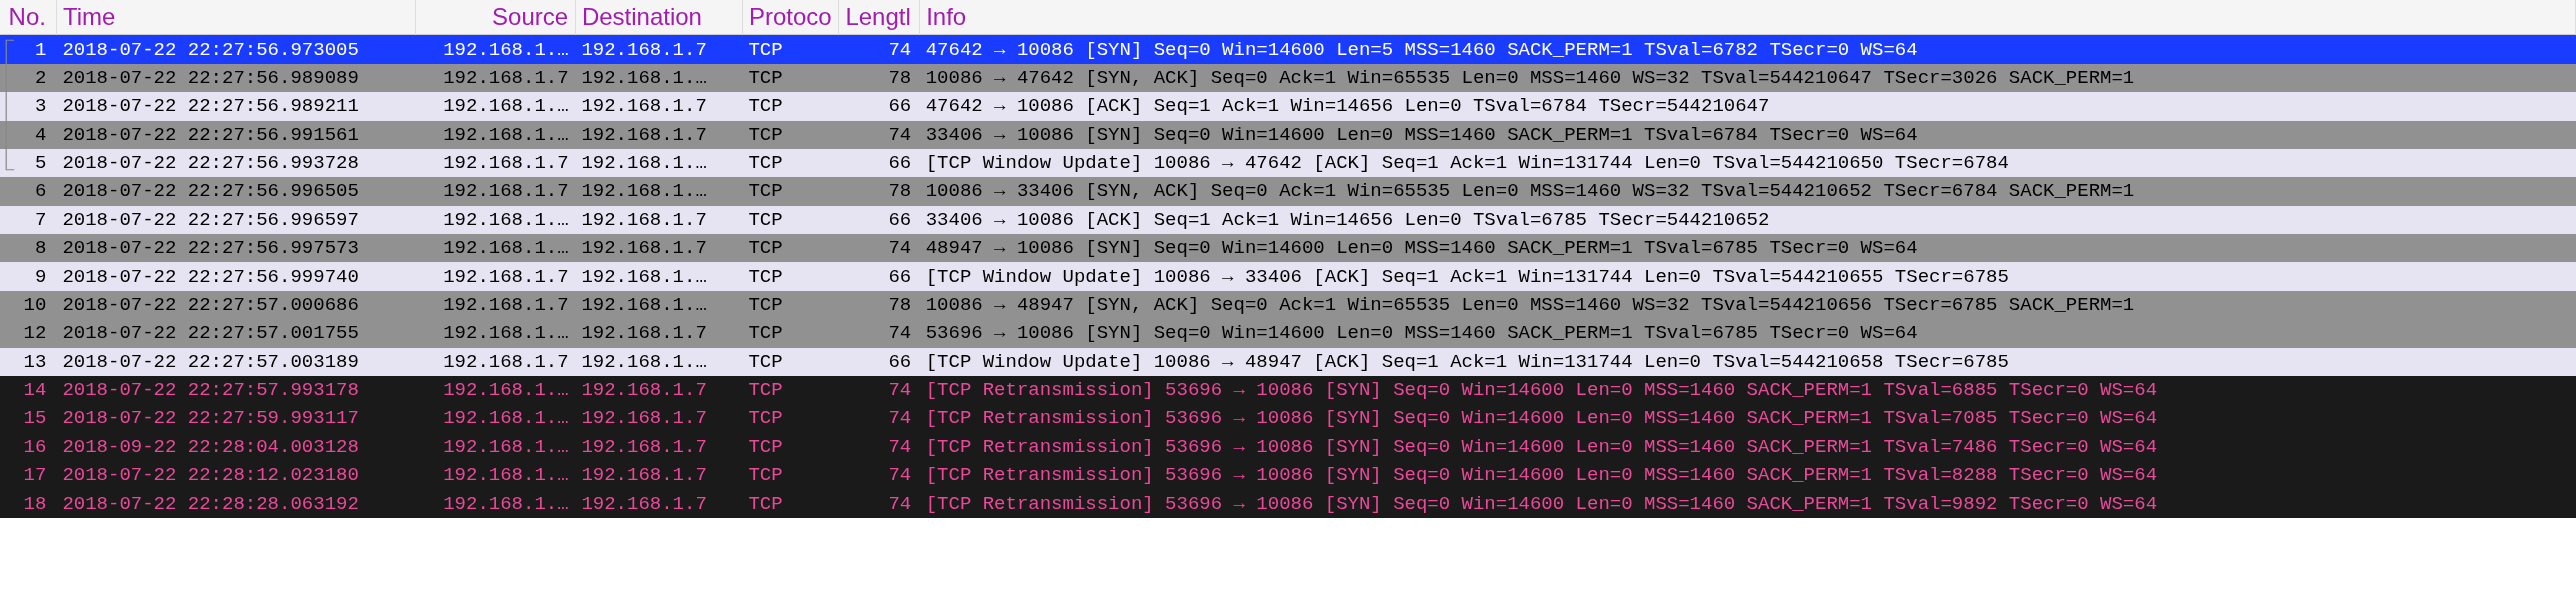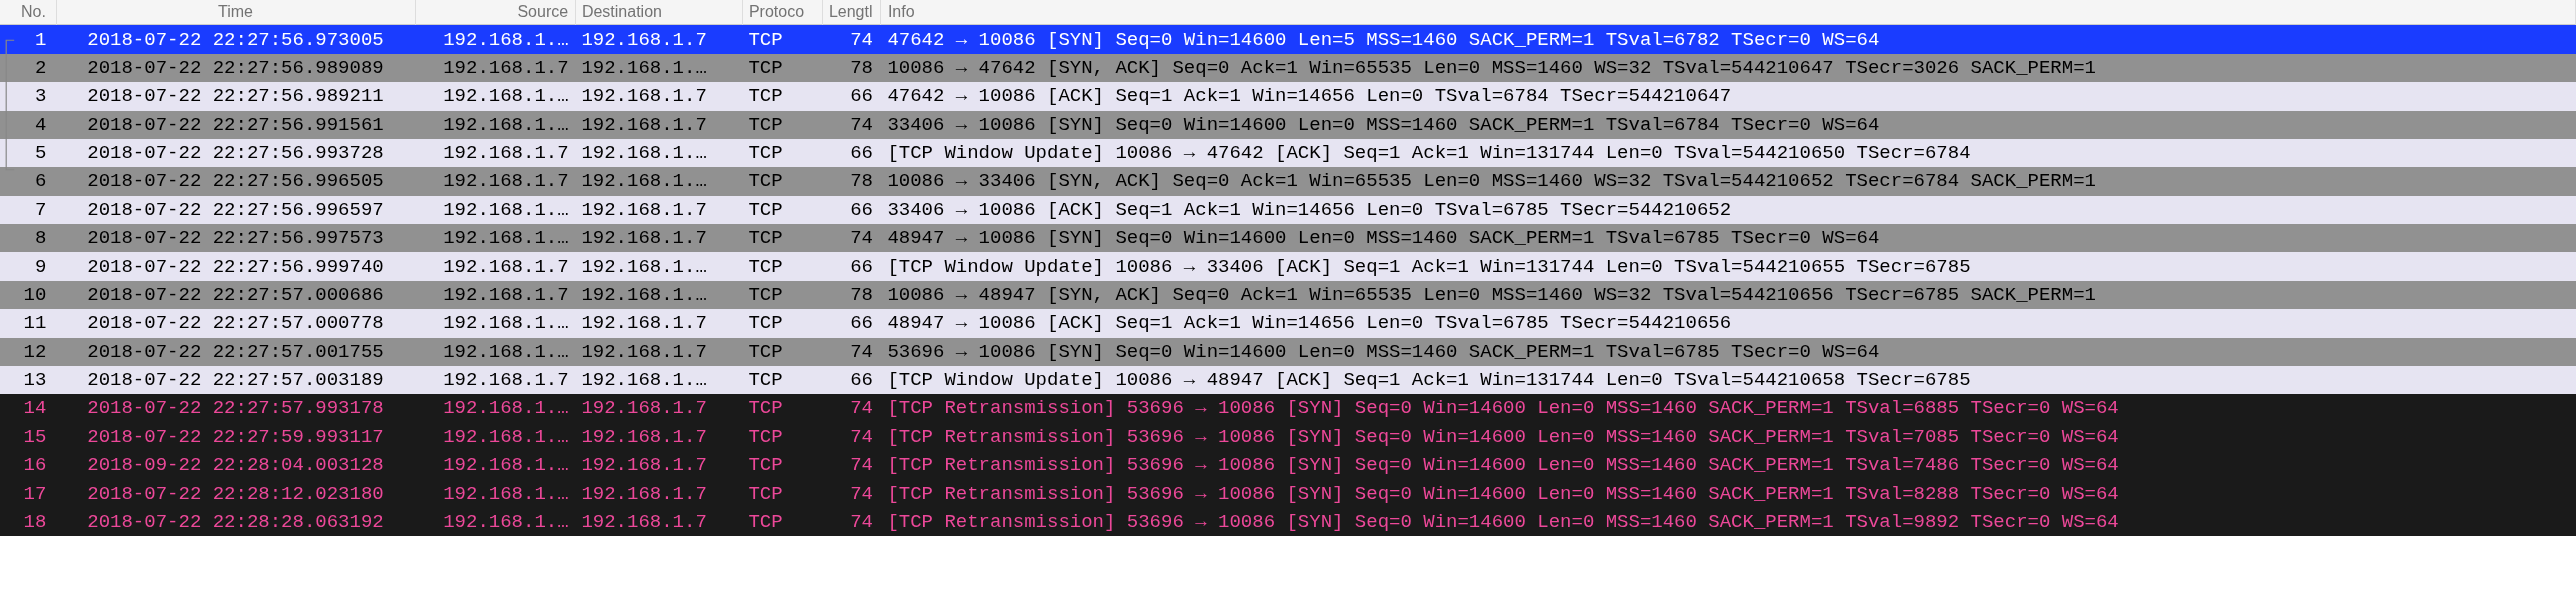--- a/index.html
+++ b/index.html
@@ -7,25 +7,25 @@
     font-family: "Menlo", "Consolas", "Courier New", monospace;
     font-size: 19px;
     background: #fff;
     white-space: nowrap;
     overflow: hidden;
     width: 2576px;
   }
   .table { display: table; width: 100%; border-collapse: collapse; }
   .row { display: table-row; }
   .cell { display: table-cell; padding: 3.2px 6.4px 3.2px 6.4px; vertical-align: middle; overflow: hidden; text-overflow: ellipsis; }
-  .header { background: #f5f5f5; border-bottom: 0.8px solid #ccc; font-family: -apple-system, Helvetica, Arial, sans-serif; font-size: 16px; color: #737373; }
+  .header { background: #f5f5f5; border-bottom: 0.8px solid #ccc; font-family: -apple-system, Helvetica, Arial, sans-serif; font-size: 24px; color: #a21caf; }
   .header .cell { border-right: 0.8px solid #ddd; }
 
   .col-no     { width: 56px; text-align: right; padding-right: 9.6px; }
-  .col-time   { width: 359px; text-align: center; }
+  .col-time   { width: 359px; }
   .col-src    { width: 160px; text-align: right; }
   .col-dst    { width: 167px; }
   .col-proto  { width: 80px; }
   .col-len    { width: 56px; text-align: right; padding-right: 8px;}
   .col-info   { width: auto; }
 
   .row.selected { background: #1a3cff; color: #fff; }
   .row.light    { background: #e6e4f2; color: #000; }
   .row.gray     { background: #919191; color: #000; }
   .row.retrans  { background: #1a1a1a; color: #ec4899; }
@@ -144,29 +144,20 @@
       </div>
       <div class="row gray">
         <div class="cell col-no">10</div>
         <div class="cell col-time">2018-07-22 22:27:57.000686</div>
         <div class="cell col-src">192.168.1.7</div>
         <div class="cell col-dst">192.168.1.…</div>
         <div class="cell col-proto">TCP</div>
         <div class="cell col-len">78</div>
         <div class="cell col-info">10086 → 48947 [SYN, ACK] Seq=0 Ack=1 Win=65535 Len=0 MSS=1460 WS=32 TSval=544210656 TSecr=6785 SACK_PERM=1</div>
       </div>
-      <div class="row light">
-        <div class="cell col-no">11</div>
-        <div class="cell col-time">2018-07-22 22:27:57.000778</div>
-        <div class="cell col-src">192.168.1.…</div>
-        <div class="cell col-dst">192.168.1.7</div>
-        <div class="cell col-proto">TCP</div>
-        <div class="cell col-len">66</div>
-        <div class="cell col-info">48947 → 10086 [ACK] Seq=1 Ack=1 Win=14656 Len=0 TSval=6785 TSecr=544210656</div>
-      </div>
       <div class="row gray">
         <div class="cell col-no">12</div>
         <div class="cell col-time">2018-07-22 22:27:57.001755</div>
         <div class="cell col-src">192.168.1.…</div>
         <div class="cell col-dst">192.168.1.7</div>
         <div class="cell col-proto">TCP</div>
         <div class="cell col-len">74</div>
         <div class="cell col-info">53696 → 10086 [SYN] Seq=0 Win=14600 Len=0 MSS=1460 SACK_PERM=1 TSval=6785 TSecr=0 WS=64</div>
       </div>
       <div class="row light">

